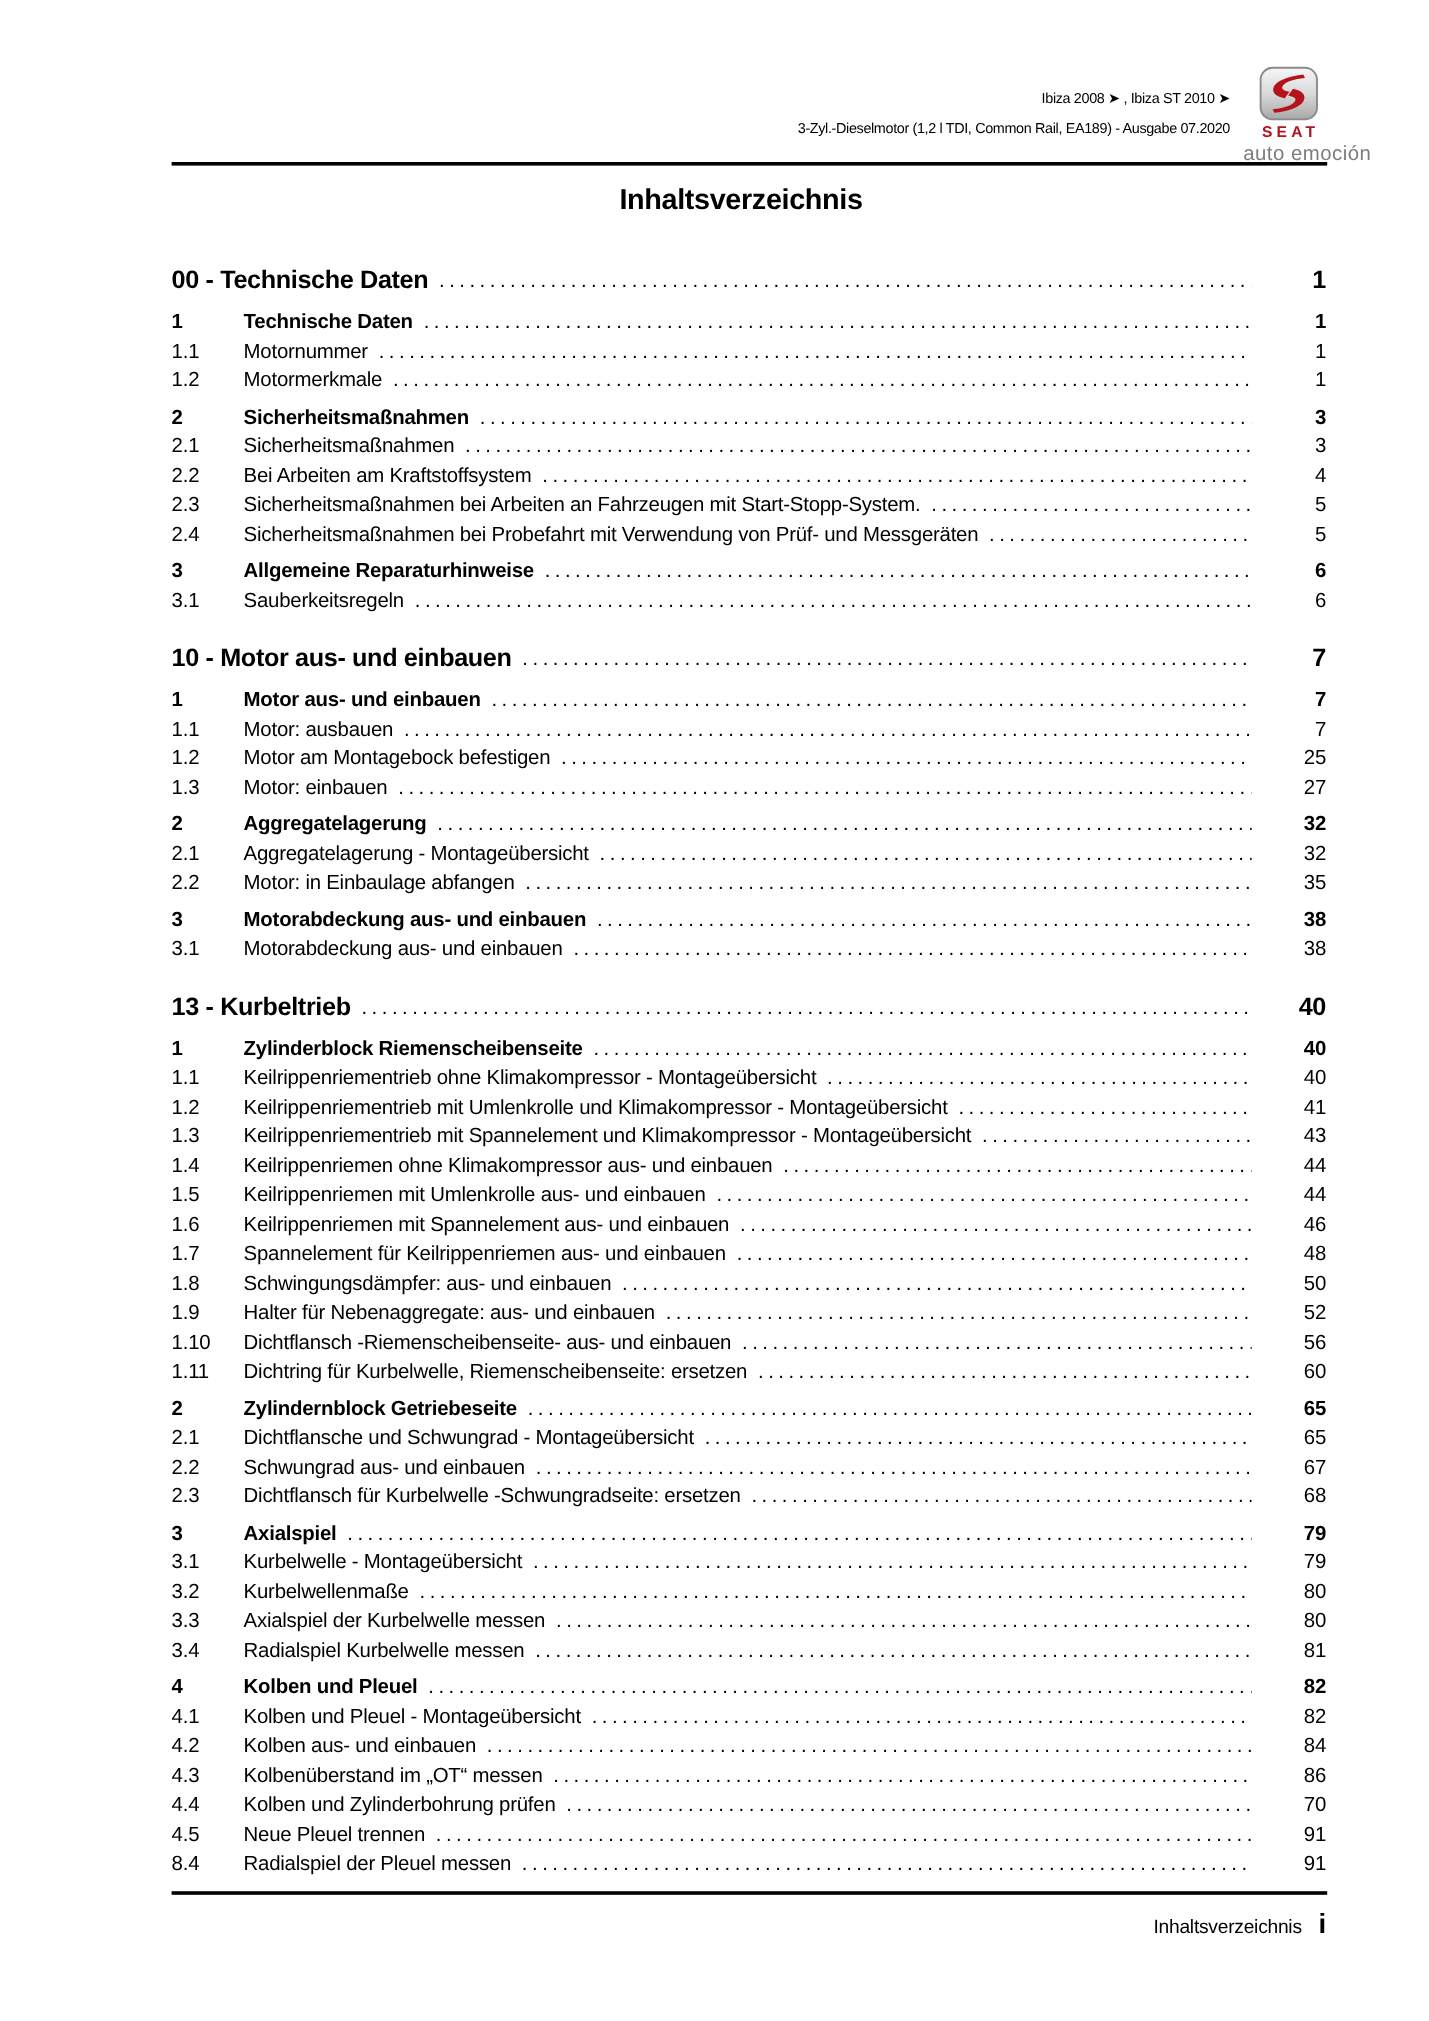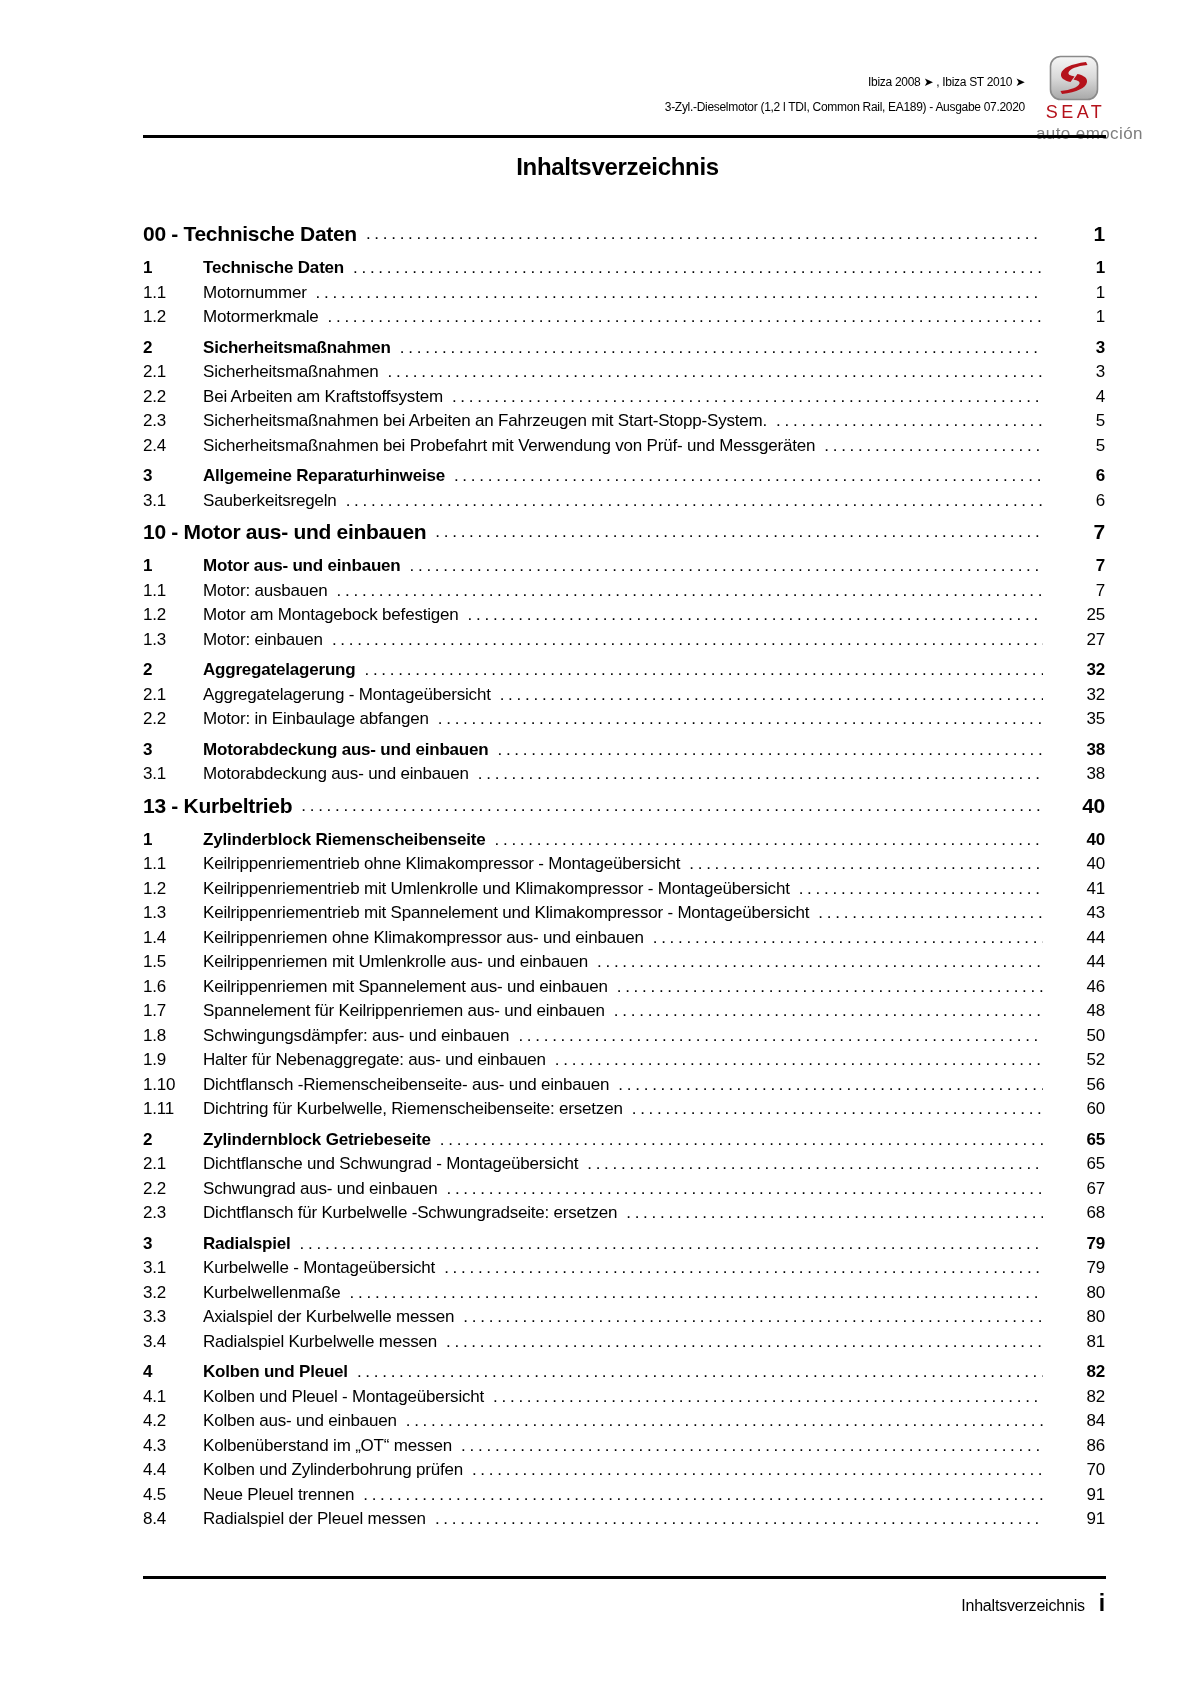--- a/index.html
+++ b/index.html
@@ -13,41 +13,41 @@
   
   .header-text {
     position:absolute; top:70px; right:166px; text-align:right;
     font-size:12px; line-height:25px; letter-spacing:-0.3px; white-space:nowrap;
   }
   .brand {
     position:absolute; top:55px; left:1036px; width:76px; text-align:center;
   }
   .brand svg { display:block; margin:0 auto; }
   .brand-name {
-    color:var(--brand-red,#b5121b); font-weight:normal; font-size:18px;
+    color:var(--brand-red,#b5121b); font-weight:bold; font-size:13px;
     letter-spacing:3.5px; margin-top:1px; margin-left:3px;
   }
   .brand-tagline {
     color:var(--tagline-gray,#7d7d7d); font-size:17px; letter-spacing:0.4px;
     white-space:nowrap; margin-top:1px;
   }
   .emblem-s { fill:var(--brand-red,#b5121b); }
   .header-rule {
     position:absolute; top:135px; left:143px; width:963px; height:3px; background:#000;
   }
 
   
   .doc-title {
     position:absolute; top:153px; left:0; width:100%; text-align:center;
     padding-left:44px; font-size:24px; font-weight:bold; letter-spacing:-0.3px;
   }
 
   
   .toc { position:absolute; top:218px; left:143px; right:86px; }
-  .chapter { margin-top:3px; }
+  .chapter { margin-top:20px; }
   .chapter:first-child { margin-top:0; }
   .chapter-row {
     display:flex; align-items:flex-start; line-height:32px;
     font-size:21px; font-weight:bold; letter-spacing:-0.3px; white-space:nowrap;
   }
   .toc-row {
     display:flex; align-items:baseline; line-height:24.5px;
     font-size:17px; letter-spacing:-0.2px; white-space:nowrap;
   }
   .toc-row.bold { font-weight:bold; margin-top:6px; }
@@ -368,21 +368,21 @@
 
   <div class="toc-row">
     <span class="num">2.3</span>
     <span class="title">Dichtflansch für Kurbelwelle -Schwungradseite: ersetzen</span>
     <span class="leader">. . . . . . . . . . . . . . . . . . . . . . . . . . . . . . . . . . . . . . . . . . . . . . . . . . . . . . . . . . . . . . . . . . . . . . . . . . . . . . . . . . . . . . . . . . . . . . . . . . . . . . . . . . . . . . . . . . . . . . . . . . . . . . . . . . . . . . . . . . . . . . . . . . . . . . . . . . . . . . . . . . . . . . . . . . . . . . . . . . . . . . . . . . . . . . . . . . . . . . . . . . . . . . . . . . . . . . . . . . . . </span>
     <span class="page-num">68</span>
   </div>
 
   <div class="toc-row bold">
     <span class="num">3</span>
-    <span class="title">Radialspiel</span>
+    <span class="title">Axialspiel</span>
     <span class="leader">. . . . . . . . . . . . . . . . . . . . . . . . . . . . . . . . . . . . . . . . . . . . . . . . . . . . . . . . . . . . . . . . . . . . . . . . . . . . . . . . . . . . . . . . . . . . . . . . . . . . . . . . . . . . . . . . . . . . . . . . . . . . . . . . . . . . . . . . . . . . . . . . . . . . . . . . . . . . . . . . . . . . . . . . . . . . . . . . . . . . . . . . . . . . . . . . . . . . . . . . . . . . . . . . . . . . . . . . . . . . </span>
     <span class="page-num">79</span>
   </div>
 
   <div class="toc-row">
     <span class="num">3.1</span>
     <span class="title">Kurbelwelle - Montageübersicht</span>
     <span class="leader">. . . . . . . . . . . . . . . . . . . . . . . . . . . . . . . . . . . . . . . . . . . . . . . . . . . . . . . . . . . . . . . . . . . . . . . . . . . . . . . . . . . . . . . . . . . . . . . . . . . . . . . . . . . . . . . . . . . . . . . . . . . . . . . . . . . . . . . . . . . . . . . . . . . . . . . . . . . . . . . . . . . . . . . . . . . . . . . . . . . . . . . . . . . . . . . . . . . . . . . . . . . . . . . . . . . . . . . . . . . . </span>
     <span class="page-num">79</span>
   </div>

